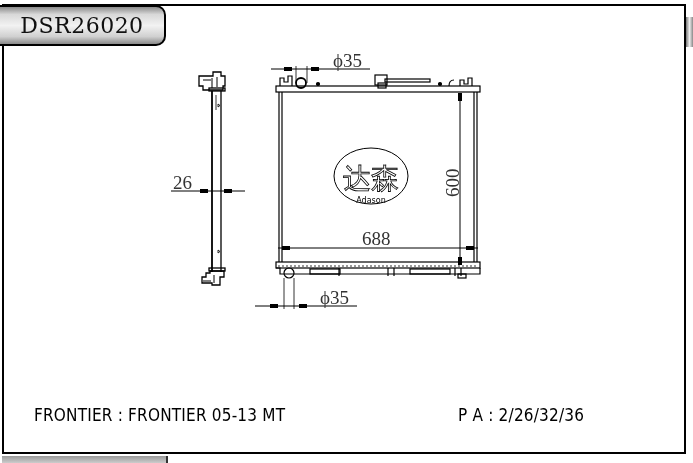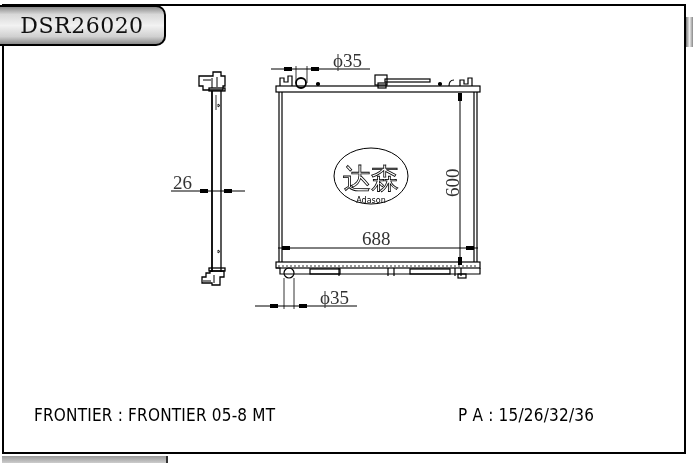--- a/index.html
+++ b/index.html
@@ -116,24 +116,24 @@
   </g>
 
   <g>
     <ellipse cx="371" cy="176" rx="37" ry="28" fill="none" stroke="#000" stroke-width="1"></ellipse>
     <text x="371" y="188" text-anchor="middle" font-family="DejaVu Sans, sans-serif" font-size="28" fill="#fff" stroke="#000" stroke-width="0.8">达森</text>
     <text x="371" y="203" text-anchor="middle" font-family="DejaVu Sans, sans-serif" font-size="8" fill="#000">Adason</text>
   </g>
 </svg>
 
 <div class="spec" style="left:34px; top:355px;">
-  <div><span>FRONTIER</span><span> : </span><span>FRONTIER 05-8 MT</span></div>
+  <div><span>FRONTIER</span><span> : </span><span>FRONTIER 05-13 MT</span></div>
   
   
   
 </div>
 
 <div class="spec" style="left:458px; top:355px;">
-  <div><span>P A</span><span> : </span><span>15/26/32/36</span></div>
+  <div><span>P A</span><span> : </span><span>2/26/32/36</span></div>
   
   
   
 </div>
 
 </body></html>

